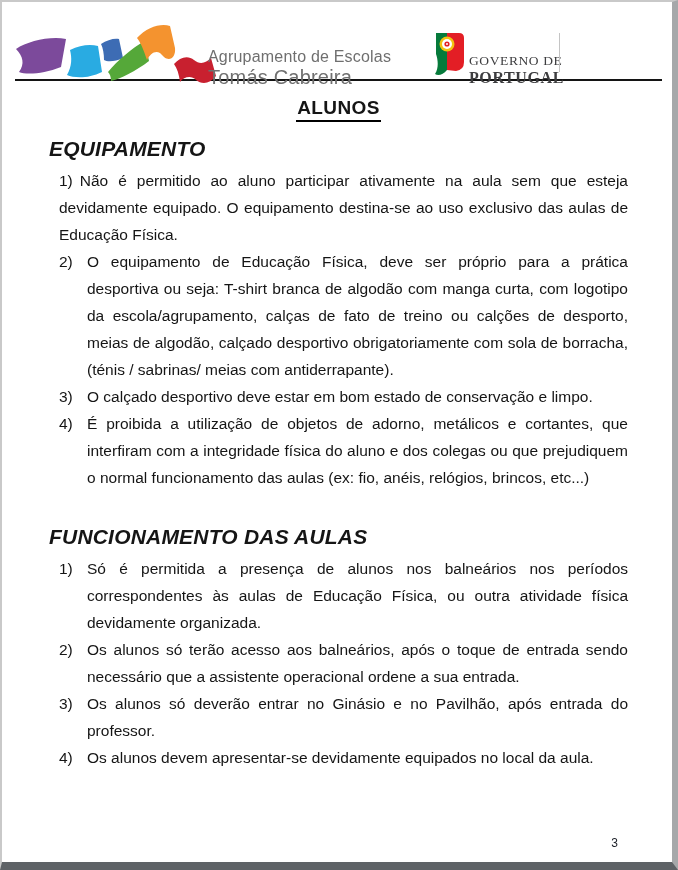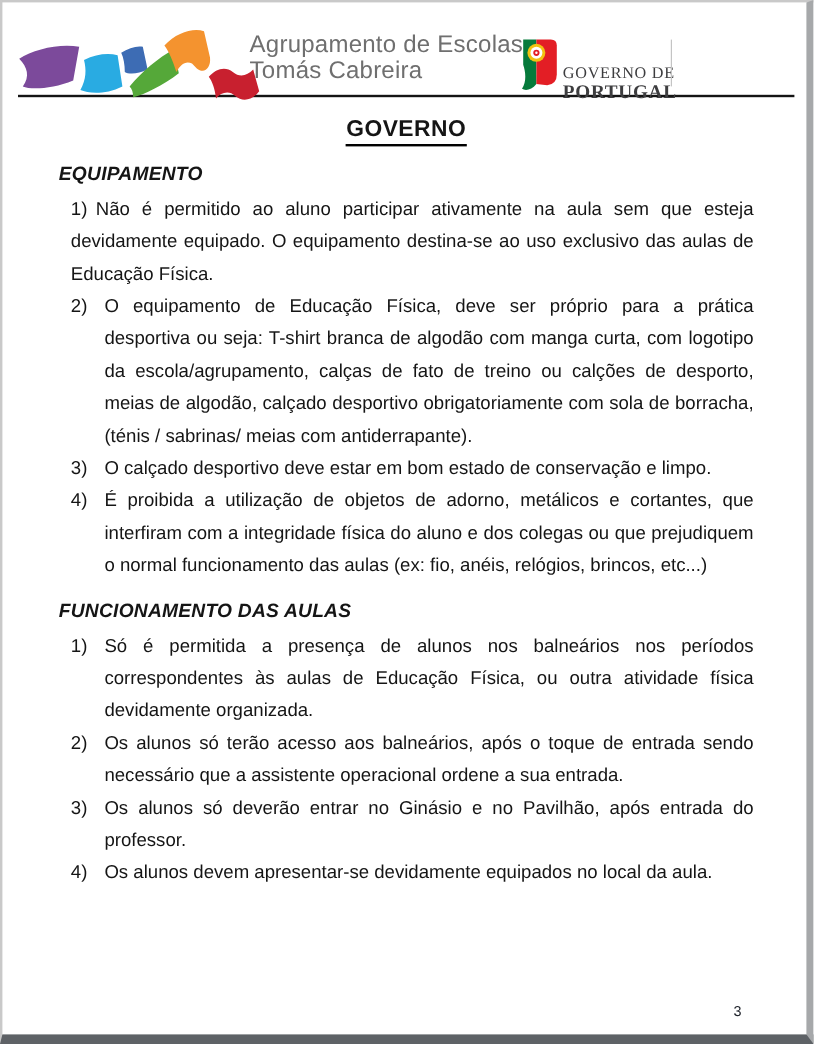--- a/index.html
+++ b/index.html
@@ -17,21 +17,21 @@
     border-left: 2px solid #c9c9c9;
     border-right: 6px solid #a6a8aa;
     border-bottom: 8px solid #5e6266;
     overflow: hidden;
   }
 
   
   .header { position: relative; height: 77px; }
   .school-logo { position: absolute; left: 12px; top: 20px; }
   .school-name { position: absolute; left: 206px; top: 25px; color: #6f6f6f; line-height: 1; }
-  .school-name .line1 { font-size: 20px; letter-spacing: 0.2px; }
+  .school-name .line1 { font-size: 16px; letter-spacing: 0.2px; margin-top: 22px; }
   .school-name .line2 { font-size: 20px; margin-top: 2px; letter-spacing: 0.2px; }
 
   .gov-flag { position: absolute; left: 431px; top: 29px; }
   .gov-name {
     position: absolute; left: 467px; top: 36px;
     font-family: "Liberation Serif", "DejaVu Serif", serif;
     color: #3d3d3f; line-height: 1;
   }
   .gov-name .line1 { font-size: 13.5px; letter-spacing: 0.6px; margin-top: 16px; }
   .gov-name .line2 { font-size: 16px; font-weight: bold; letter-spacing: 0.6px; margin-top: 2px; }
@@ -40,23 +40,23 @@
     position: absolute; left: 571px; top: 42px;
     font-size: 7.5px; font-weight: bold; color: #6f6f6f;
     letter-spacing: 0.3px; line-height: 9px;
   }
   .header-rule { height: 2px; background: #141414; margin: 0 10px 0 13px; }
 
   
   .content { padding: 0 44px 0 47px; color: #151515; }
   .doc-title { text-align: center; margin-top: 16px; font-size: 19px; font-weight: bold; letter-spacing: 0.4px; }
   .doc-title span { display: inline-block; border-bottom: 2px solid #000; padding: 0 1px 1px; }
-  .section-heading { font-size: 16px; font-weight: bold; font-style: italic; letter-spacing: 0.2px; }
+  .section-heading { font-size: 21px; font-weight: bold; font-style: italic; letter-spacing: 0.2px; }
   .sec-1 .section-heading { margin-top: 15px; }
-  .sec-2 .section-heading { margin-top: 16px; }
+  .sec-2 .section-heading { margin-top: 34px; }
   .items { margin-left: 10px; margin-top: 6px; }
   .item {
     position: relative;
     padding-left: 28px;
     font-size: 15.5px;
     line-height: 27px;
     text-align: justify;
   }
   .item .num { position: absolute; left: 0; top: 0; }
   .item.flush { padding-left: 0; }
@@ -104,21 +104,21 @@
 
     <div class="gov-divider"></div>
 
   </div>
 
   <div class="header-rule"></div>
 
   <div class="content">
 
     <div class="doc-title">
-      <span>GOVERNO</span>
+      <span>ALUNOS</span>
     </div>
 
     <div class="section sec-1">
       <div class="section-heading">EQUIPAMENTO</div>
       <div class="items">
         <div class="item flush">
           <span class="num">1)</span><span>Não é permitido ao aluno participar ativamente na aula sem que esteja devidamente equipado. O equipamento destina-se ao uso exclusivo das aulas de Educação Física.</span>
         </div>
         <div class="item">
           <span class="num">2)</span><span>O equipamento de Educação Física, deve ser próprio para a prática desportiva ou seja: T-shirt branca de algodão com manga curta, com logotipo da escola/agrupamento, calças de fato de treino ou calções de desporto, meias de algodão, calçado desportivo obrigatoriamente com sola de borracha, (ténis / sabrinas/ meias com antiderrapante).</span>

